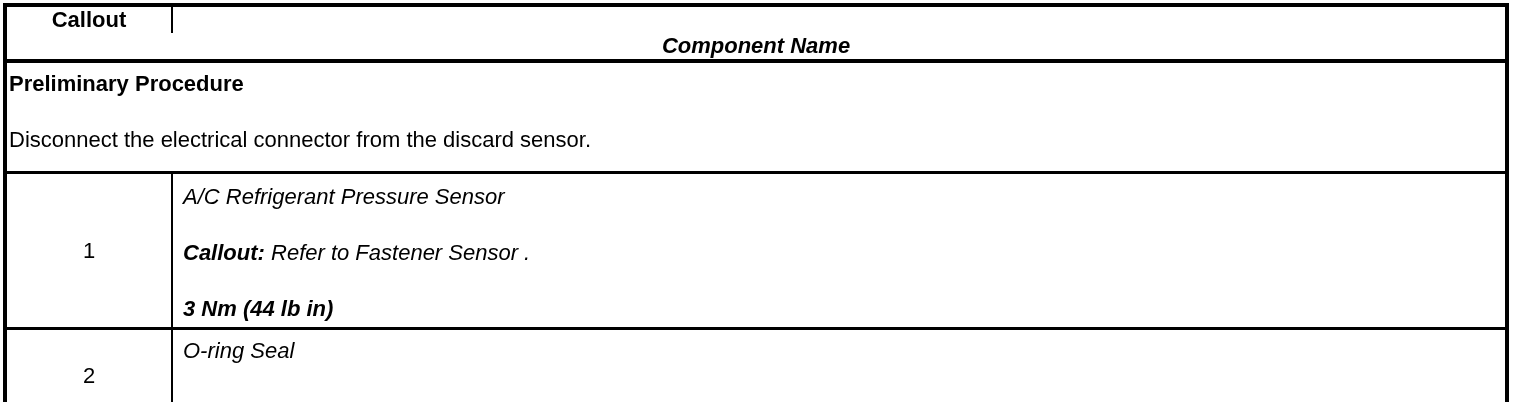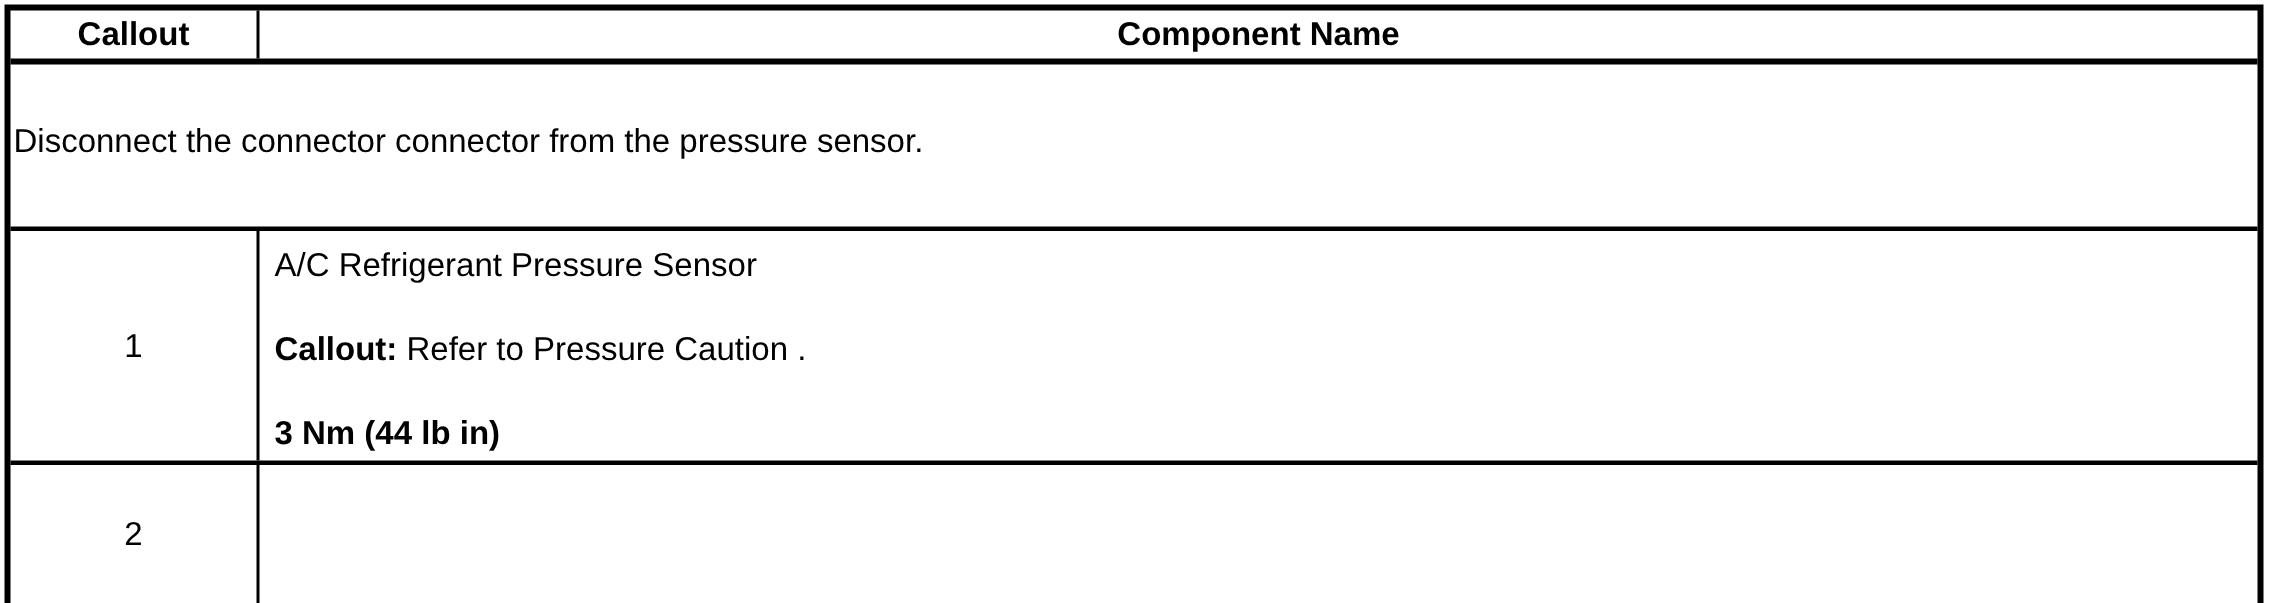--- a/index.html
+++ b/index.html
@@ -19,30 +19,31 @@
     width: 1506px;
     border: 4px solid #000000;
     background: #ffffff;
     color: #000000;
     font-size: 22px;
   }
   .row { display: flex; box-sizing: border-box; }
   .header-row {
     min-height: 36px;
     border-bottom: 4px solid #000000;
+    flex-direction: column;
   }
   .callout-col {
     flex: none;
     width: 164px;
     border-right: 2px solid #000000;
     display: flex;
     align-items: center;
     justify-content: center;
   }
-  .name-col { flex: 1 1 auto; min-width: 0; }
+  .name-col { flex: 1 1 auto; min-width: 0; font-style: italic; }
   .header-cell {
     font-weight: bold;
     display: flex;
     align-items: center;
     justify-content: center;
   }
   .prelim-row {
     display: block;
     min-height: 95px;
     border-bottom: 3px solid #000000;
@@ -61,31 +62,33 @@
 <body>
 
 <div class="tbl">
 
   <div class="row header-row">
     <div class="callout-col header-cell">Callout</div>
     <div class="name-col header-cell">Component Name</div>
   </div>
 
   <div class="prelim-row">
-    <p class="para spaced">Disconnect the connector connector from the pressure sensor.</p>
+    <p class="para bold">Preliminary Procedure</p>
+    <p class="para spaced">Disconnect the electrical connector from the discard sensor.</p>
   </div>
 
   <div class="row data-row-1">
     <div class="callout-col">1</div>
     <div class="name-col text-cell">
       <p class="para">A/C Refrigerant Pressure Sensor</p>
-      <p class="para spaced"><span class="bold">Callout:</span><span> Refer to Pressure Caution .</span></p>
+      <p class="para spaced"><span class="bold">Callout:</span><span> Refer to Fastener Sensor .</span></p>
       <p class="para spaced bold">3 Nm (44 lb in)</p>
     </div>
   </div>
 
   <div class="row data-row-2">
     <div class="callout-col">2</div>
     <div class="name-col text-cell">
+      <p class="para">O-ring Seal</p>
     </div>
   </div>
 
 </div>
 
 </body></html>

